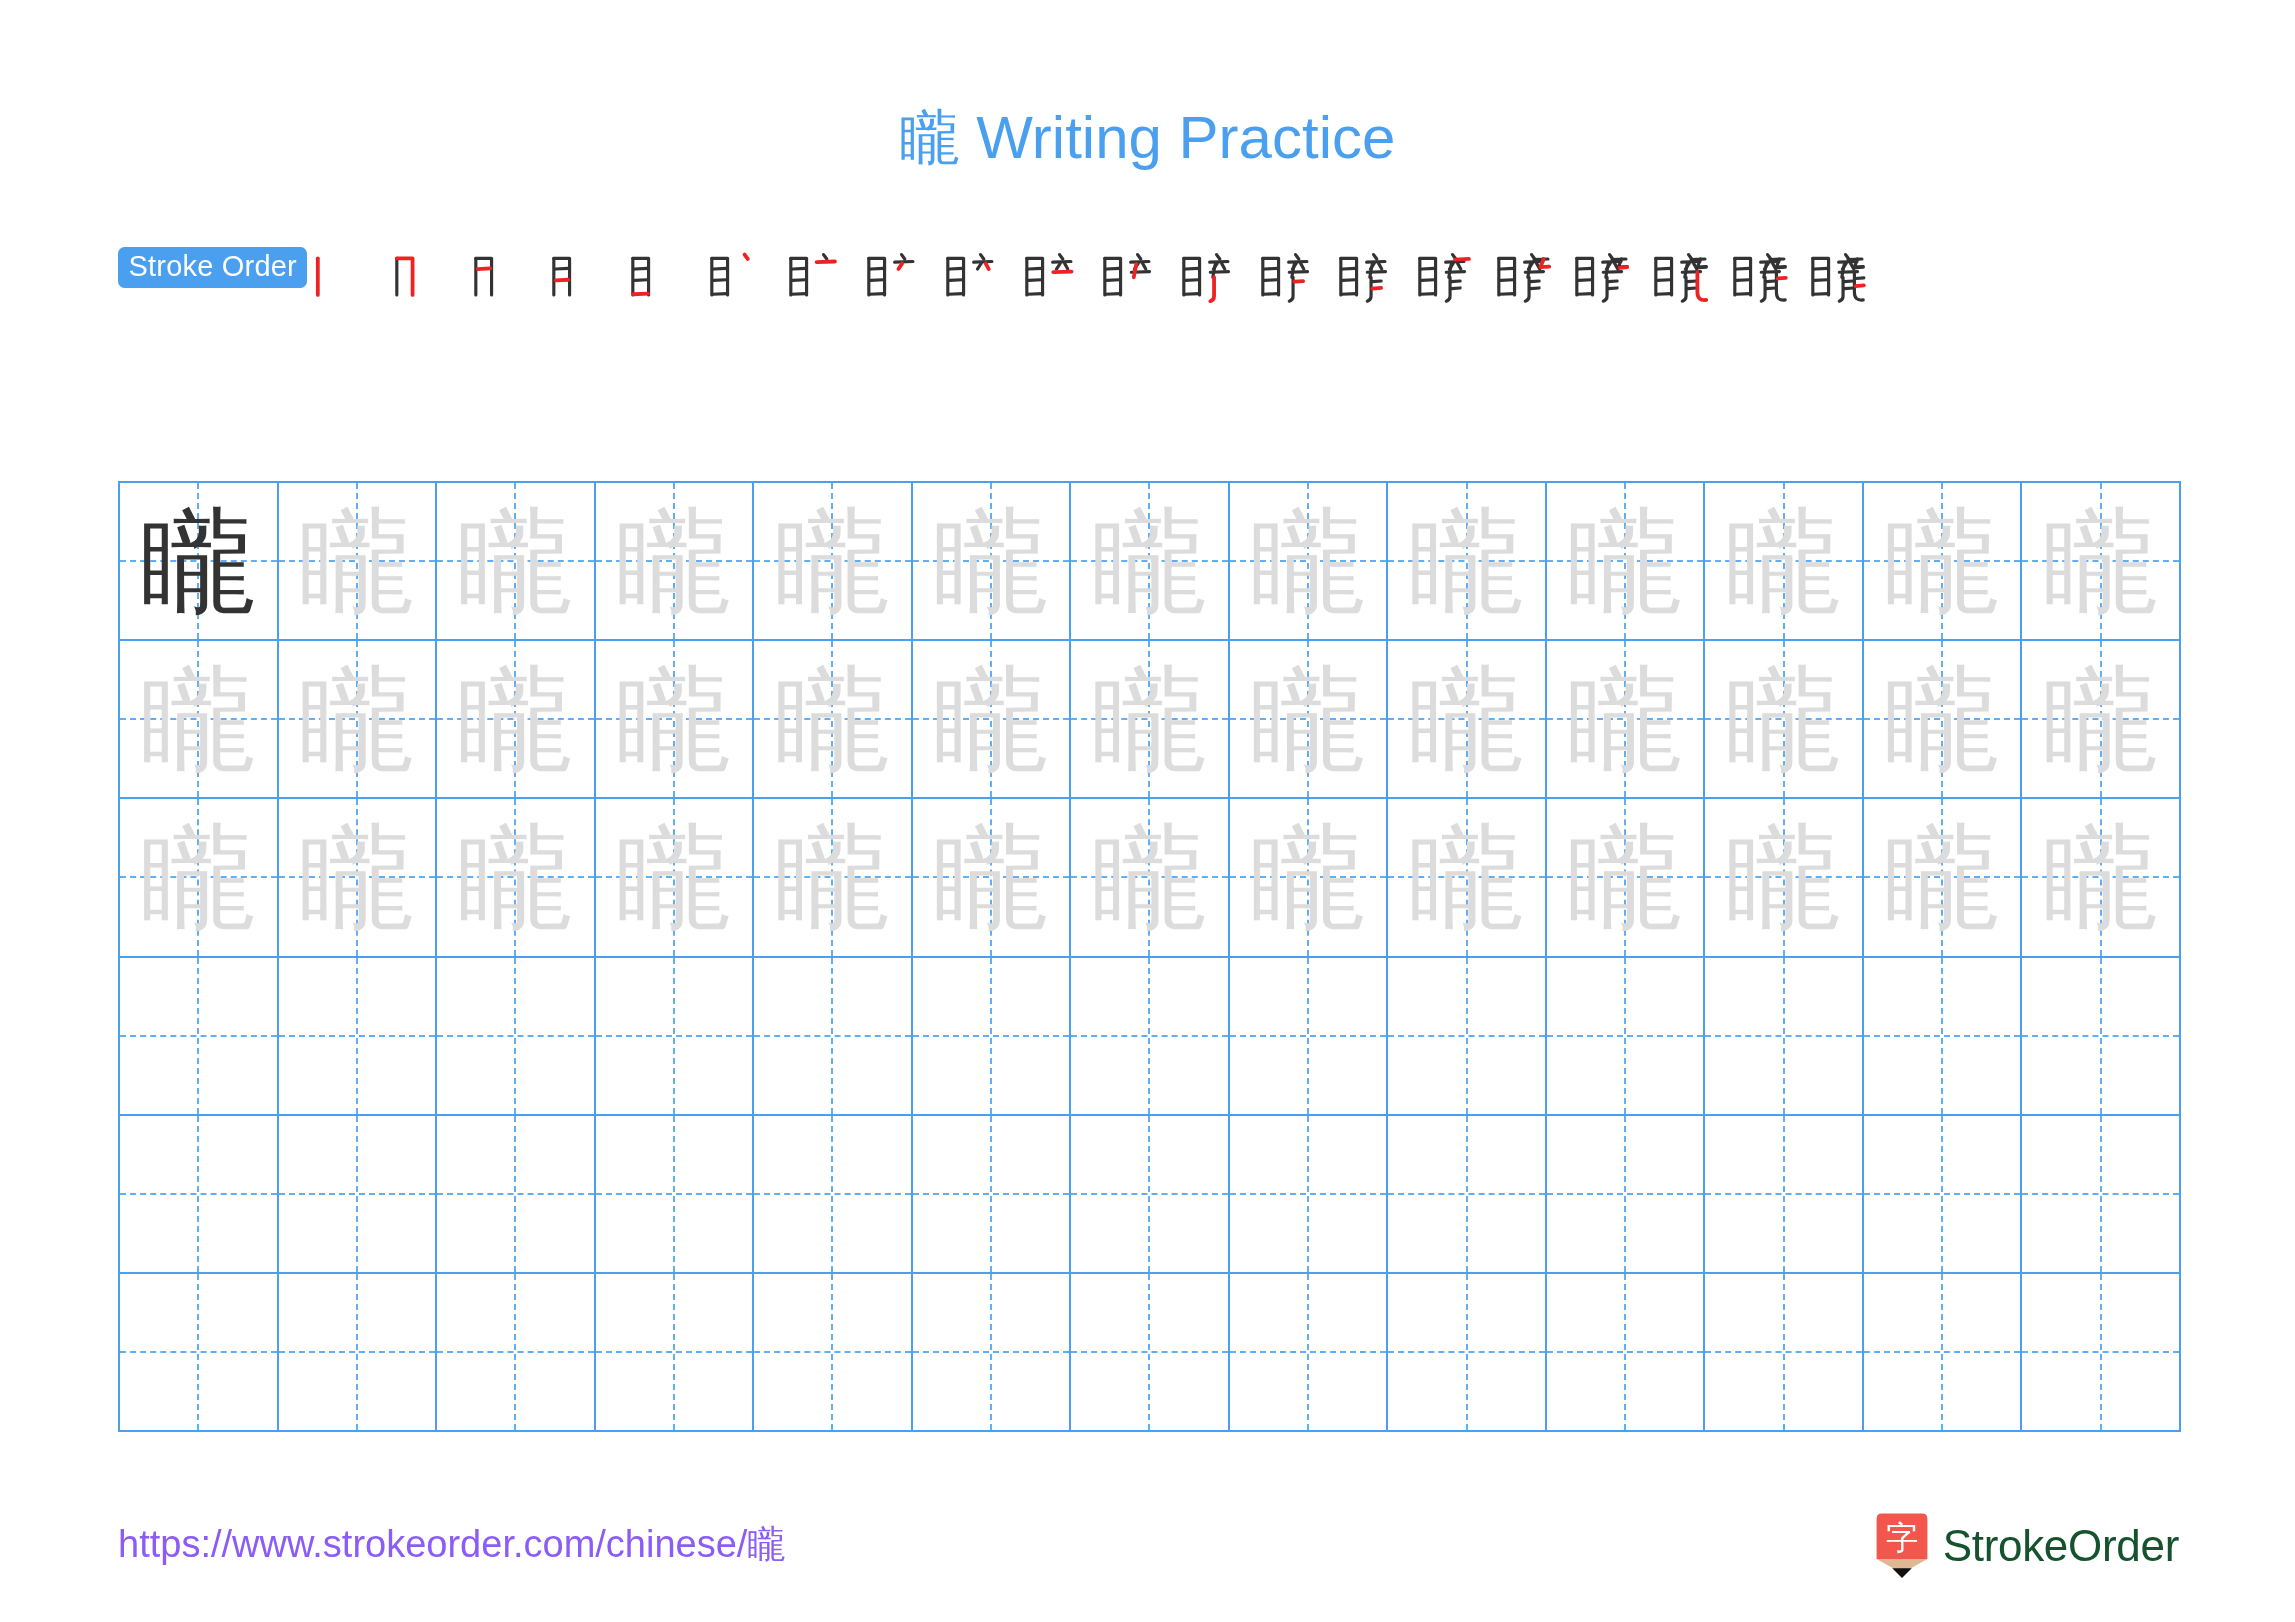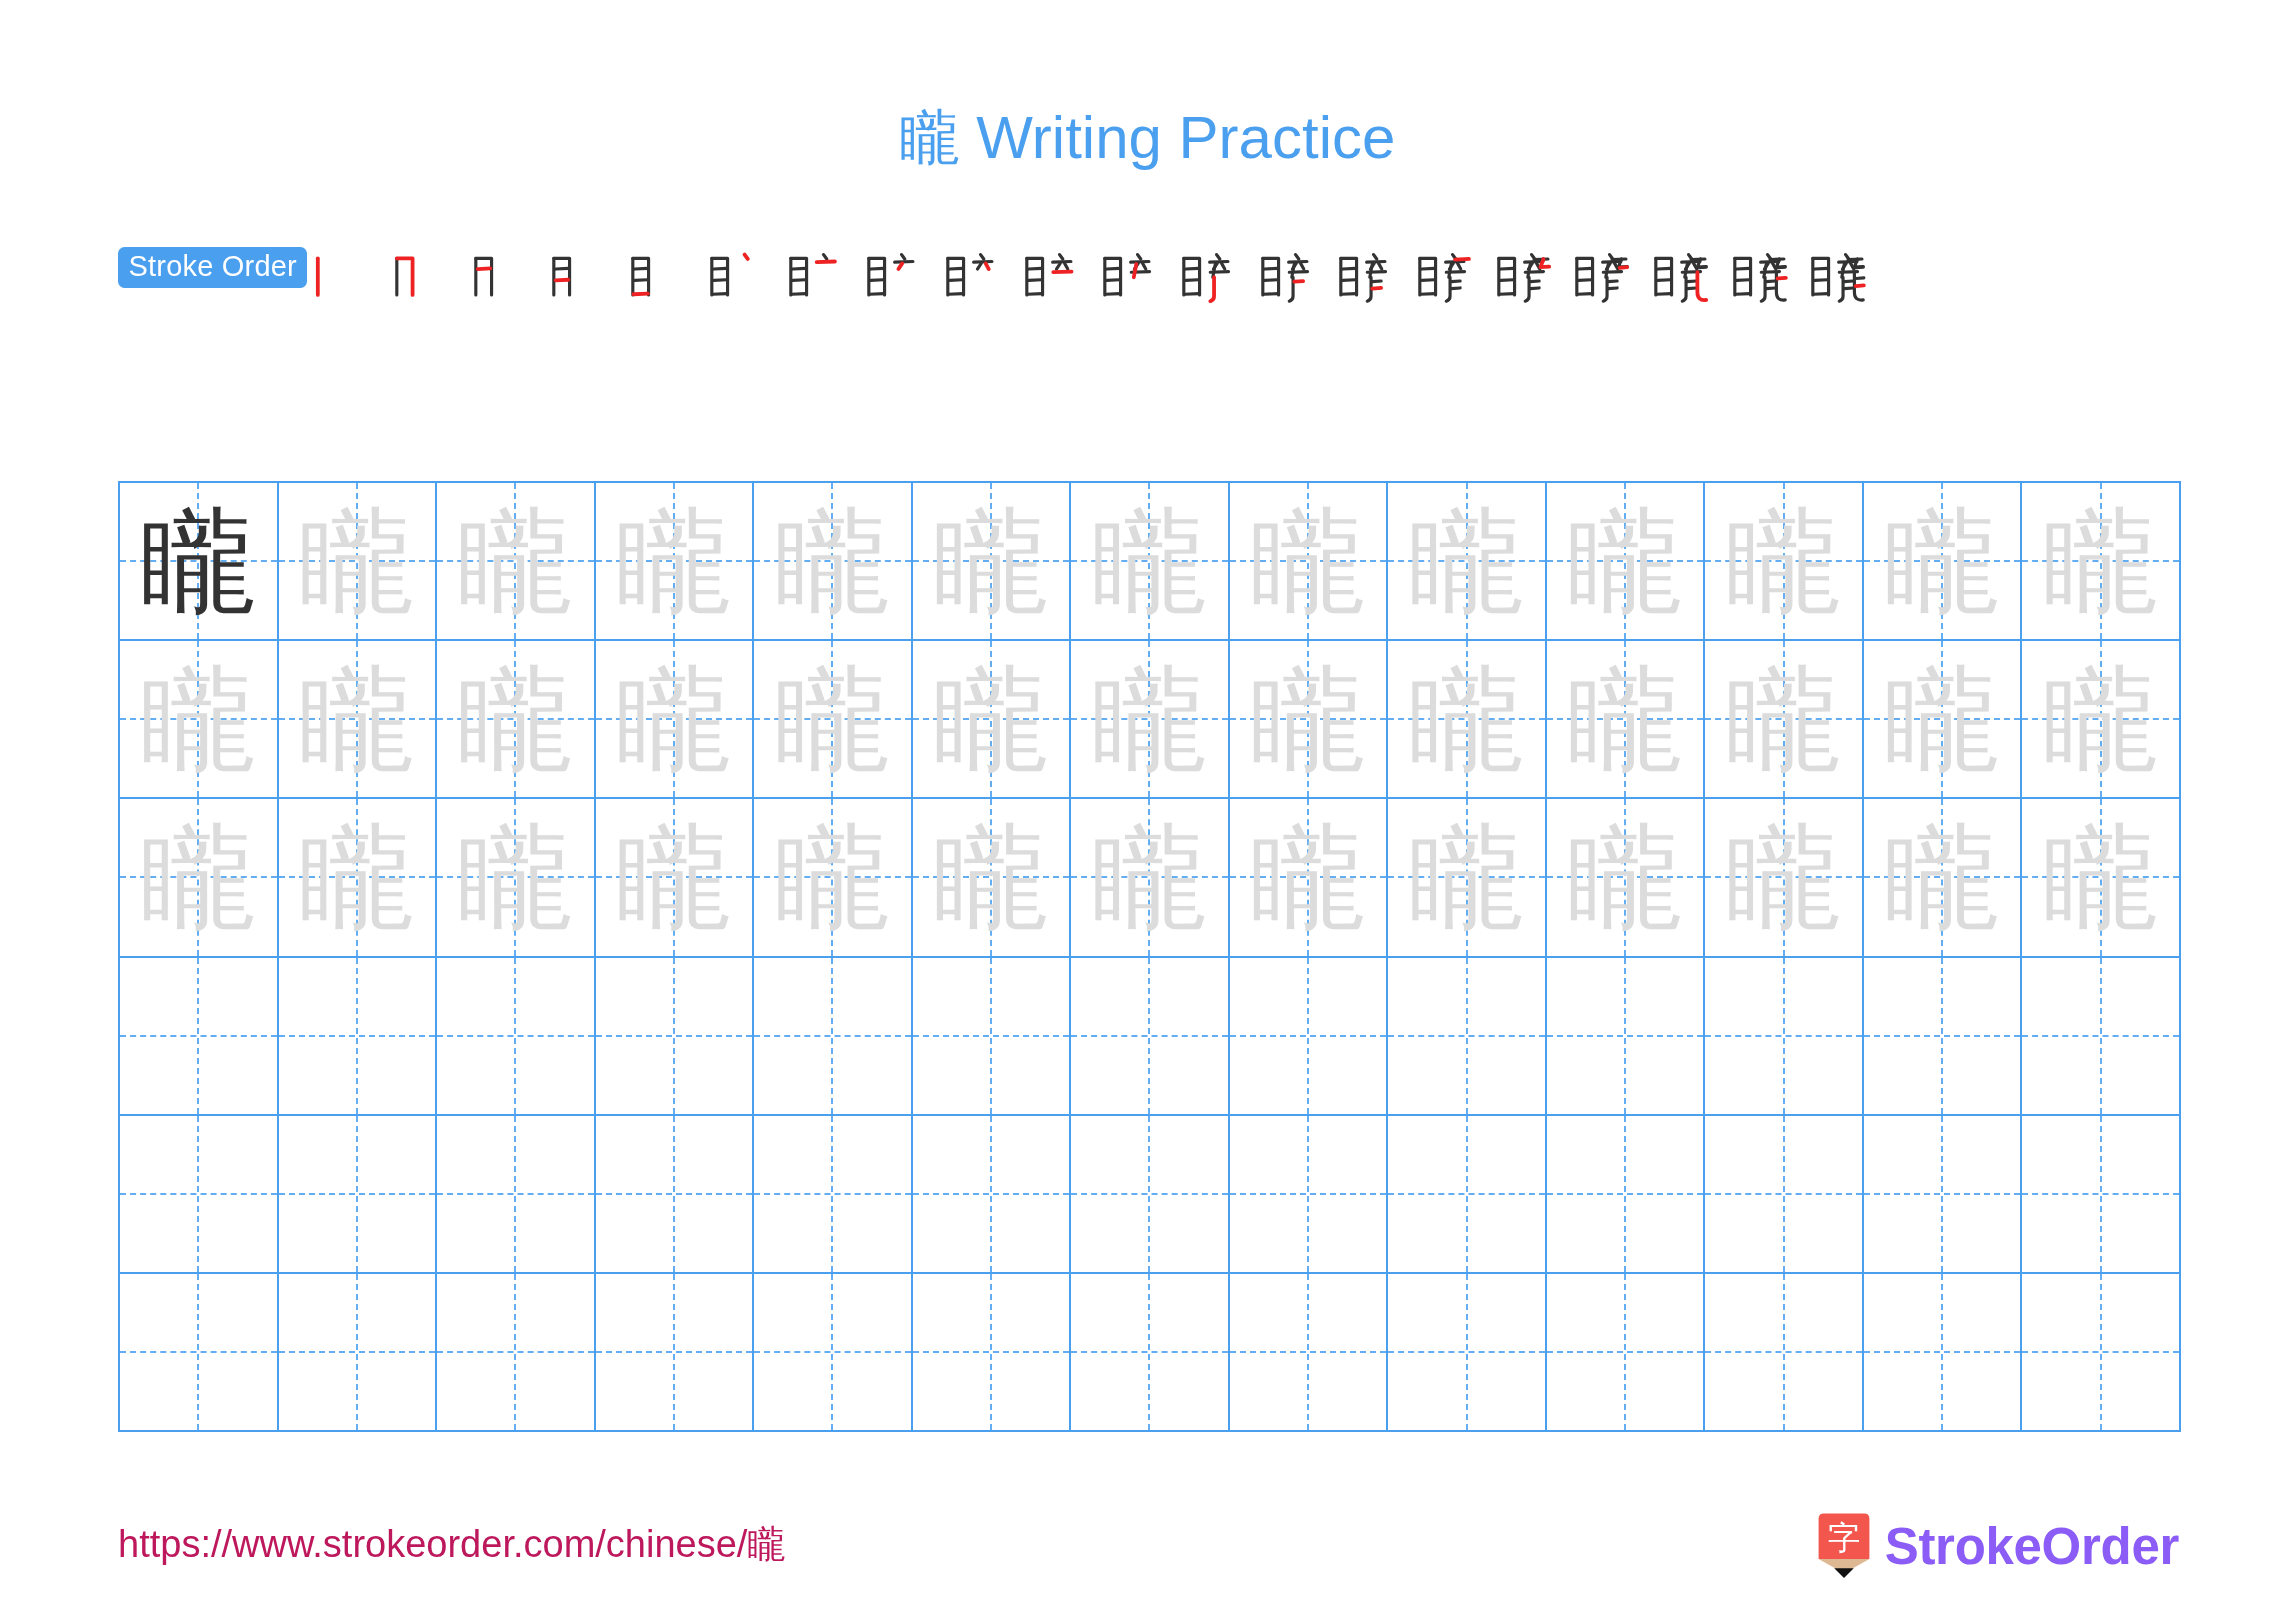--- a/index.html
+++ b/index.html
@@ -135,41 +135,41 @@
   .cell-glyph.dark  { color: #333333; }
   .cell-glyph.light { color: #DCDCDC; }
   .cell-glyph.empty { color: transparent; }
 
   
   #footer-url {
     position: absolute;
     left: 118px;
     top: 1519px;
     font-size: 38px;
-    color: #be185d;
+    color: #8b5cf6;
     white-space: nowrap;
   }
   #footer-brand {
     position: absolute;
     right: 116px;
     top: 1512px;
     display: flex;
     align-items: center;
     gap: 13px;
   }
   #brand-logo-icon {
     width: 56px;
     height: 68px;
     position: relative;
     flex: 0 0 auto;
   }
   #brand-name {
-    font-size: 51px;
-    font-weight: bold;
-    color: #8b5cf6;
+    font-size: 44px;
+    font-weight: normal;
+    color: #14532d;
     letter-spacing: -0.3px;
     white-space: nowrap;
   }
 </style>
 </head>
 <body>
 
 <div id="page-title">
   <span class="han">矓</span><span> Writing Practice</span>
 </div>

